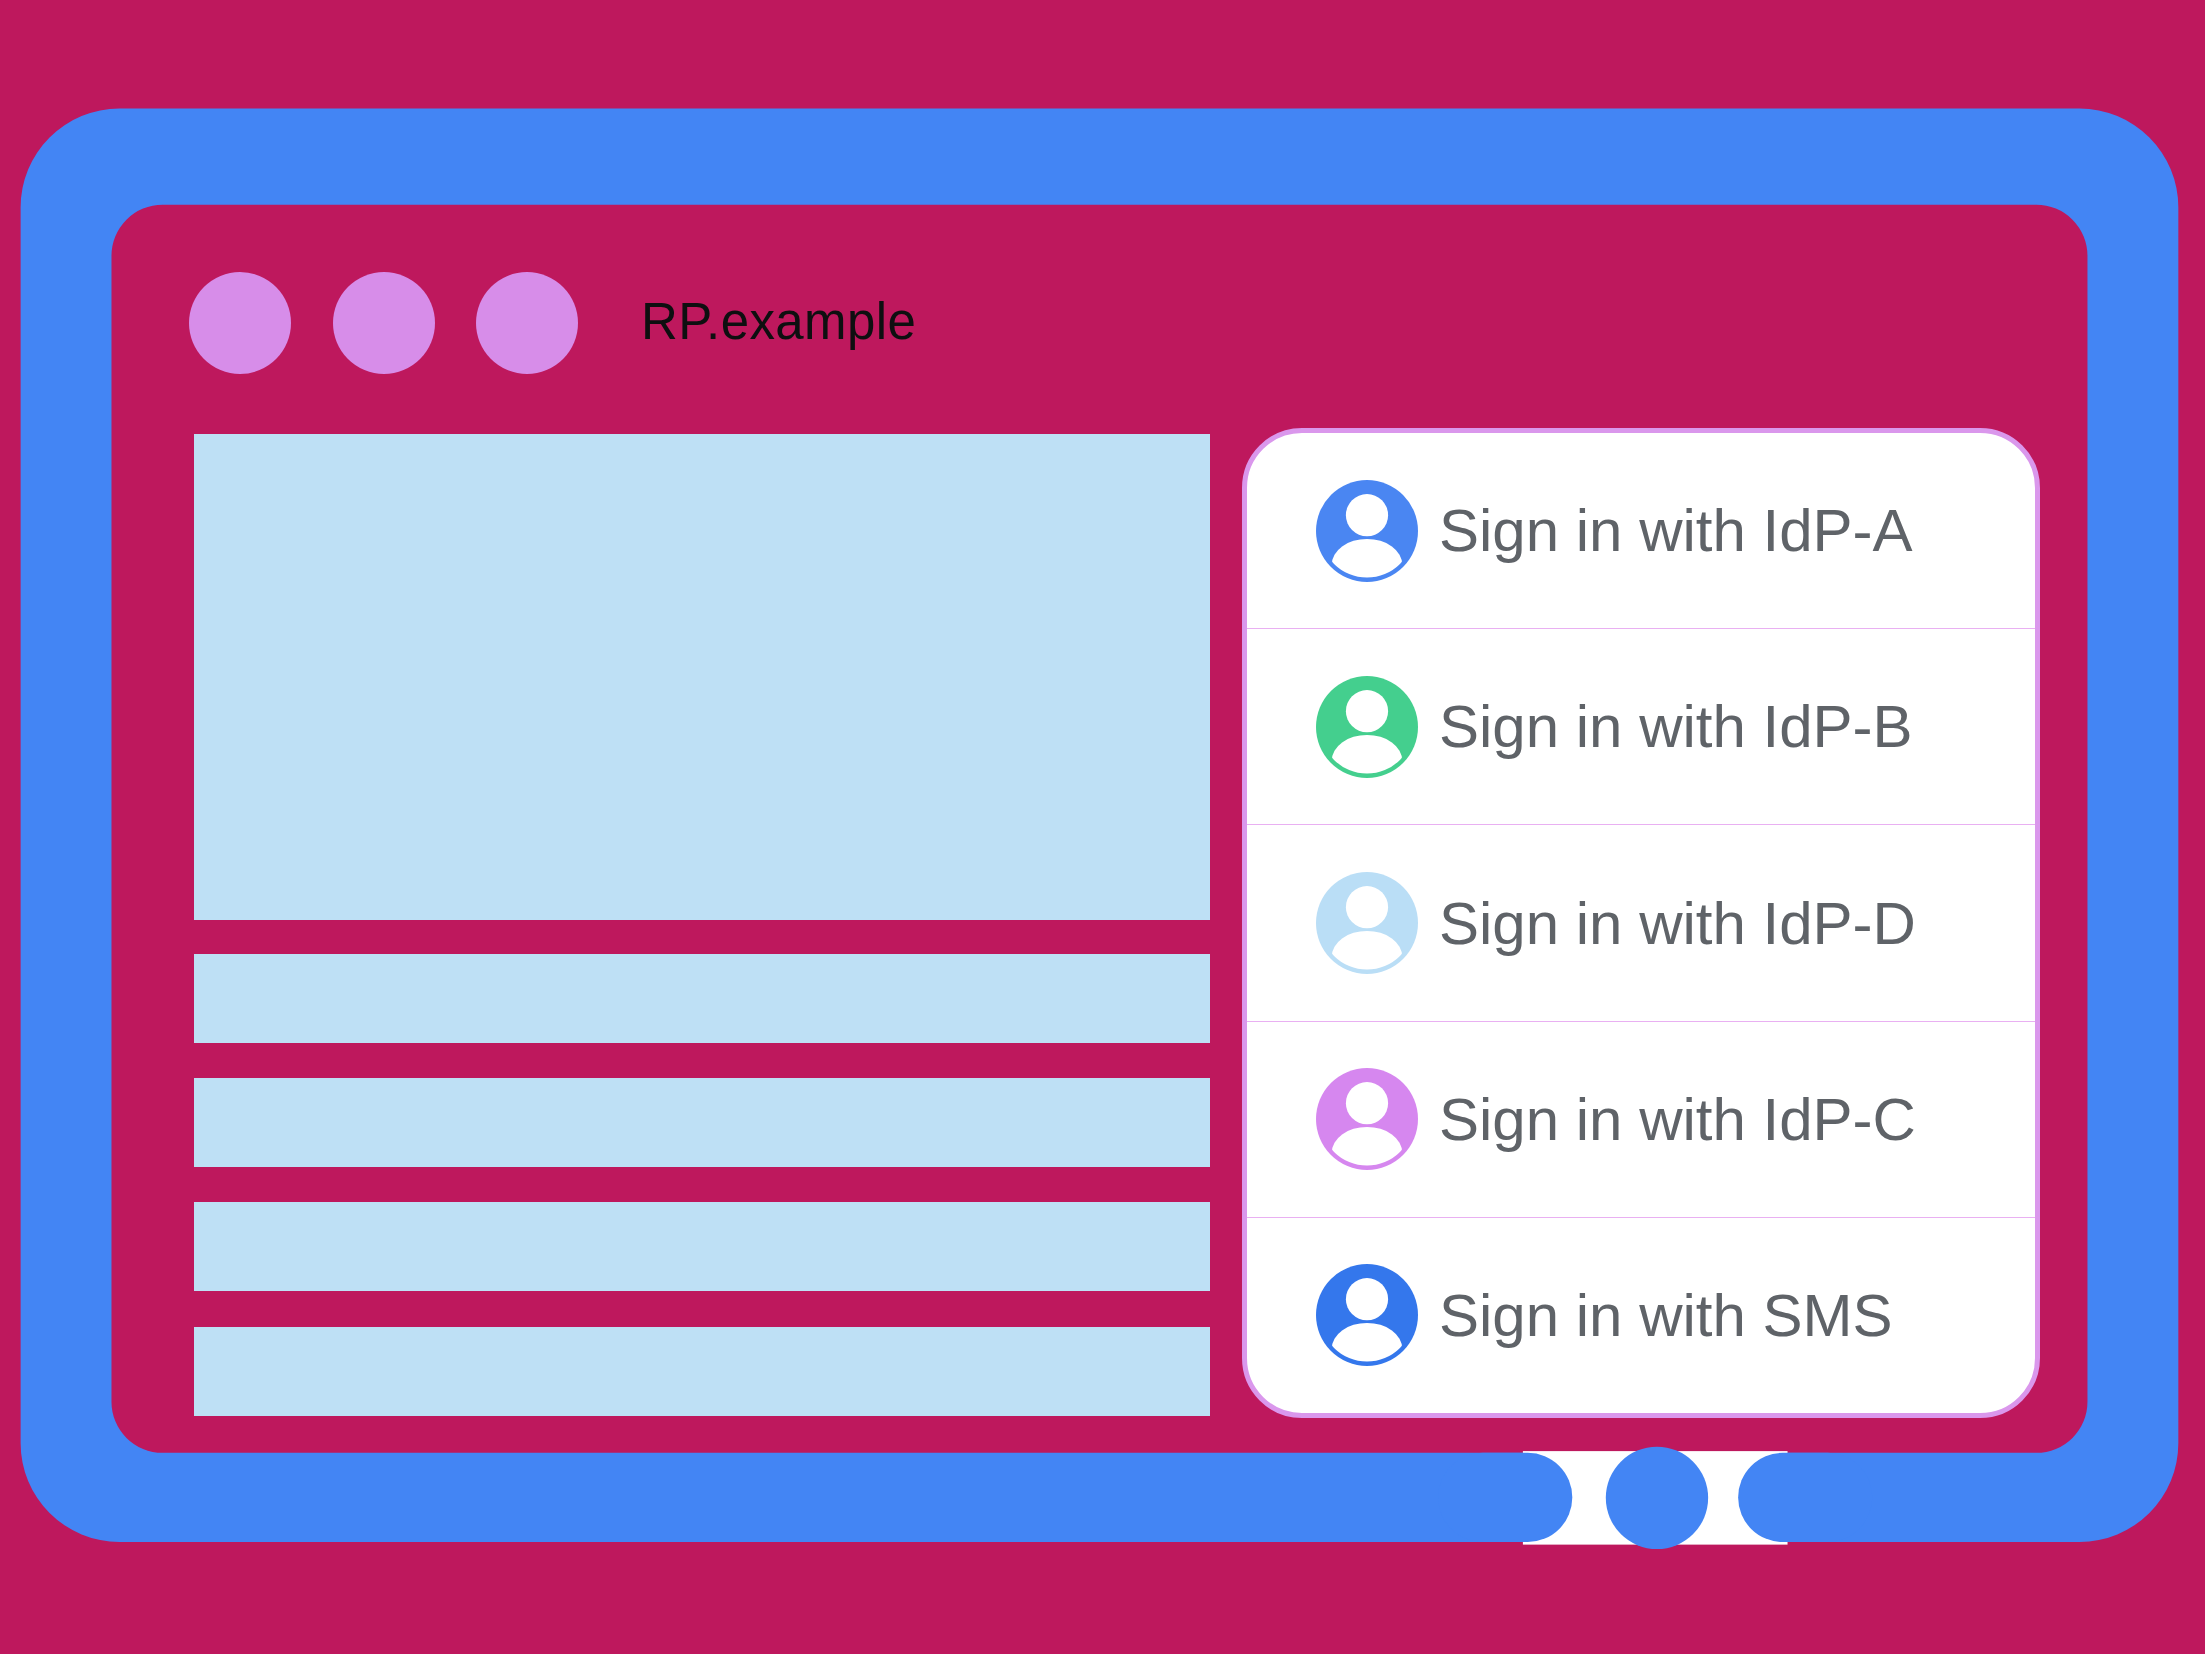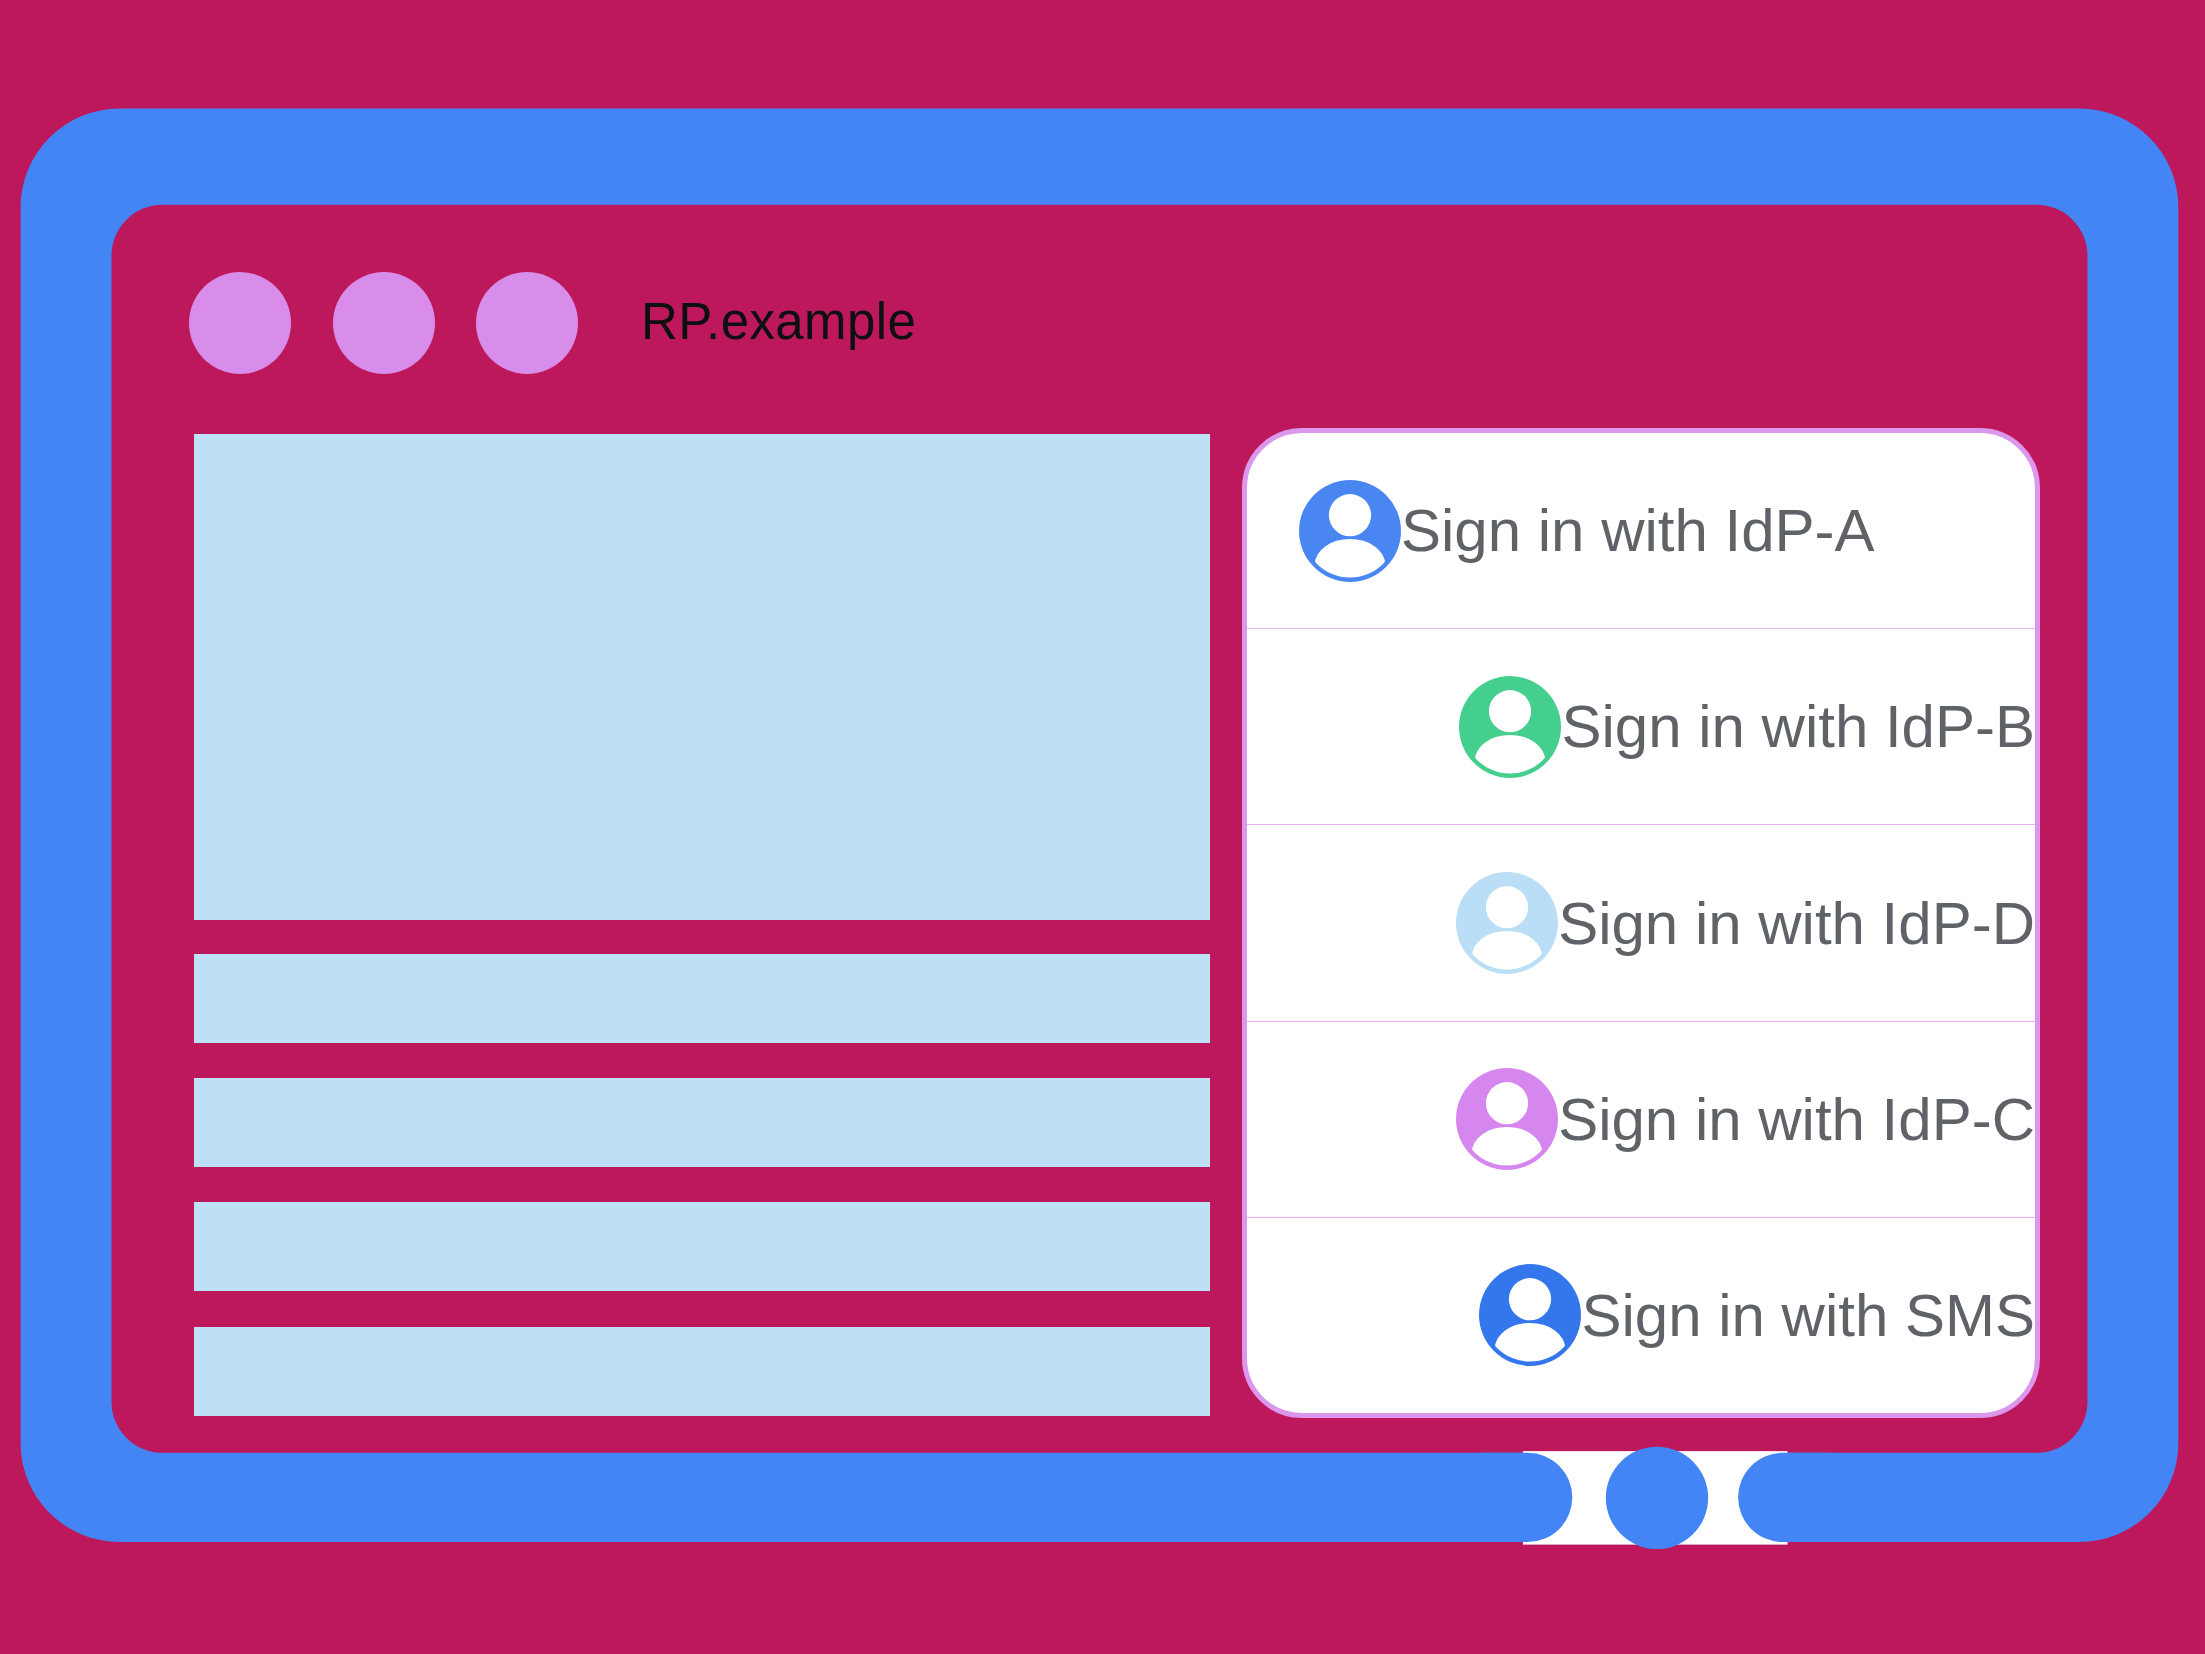--- a/index.html
+++ b/index.html
@@ -36,23 +36,23 @@
     position:absolute;left:1242px;top:428px;width:798px;height:990px;
     box-sizing:border-box;
     background:var(--panel-bg,#ffffff);
     border:5.3px solid var(--panel-border,#DA97EC);
     border-radius:60px;
     display:flex;flex-direction:column;
     overflow:hidden;
   }
   .signin-row{
     flex:1;display:flex;align-items:center;
-    padding-left:52px;min-height:0;
+    padding-left:69px;gap:21px;min-height:0;
   }
-  .signin-row + .signin-row{border-top:1.8px solid var(--panel-divider,#E9B0F2);justify-content:flex-end;}
+  .signin-row + .signin-row{border-top:1.8px solid var(--panel-divider,#E9B0F2);}
   .avatar{width:102px;height:102px;flex:0 0 auto;display:block;}
   .avatar svg{display:block;width:102px;height:102px;}
   .row-label{
     font-size:60px;color:var(--label-gray,#5F6368);
     font-weight:400;letter-spacing:0;white-space:nowrap;
   }
 </style>
 </head>
 <body>
 

